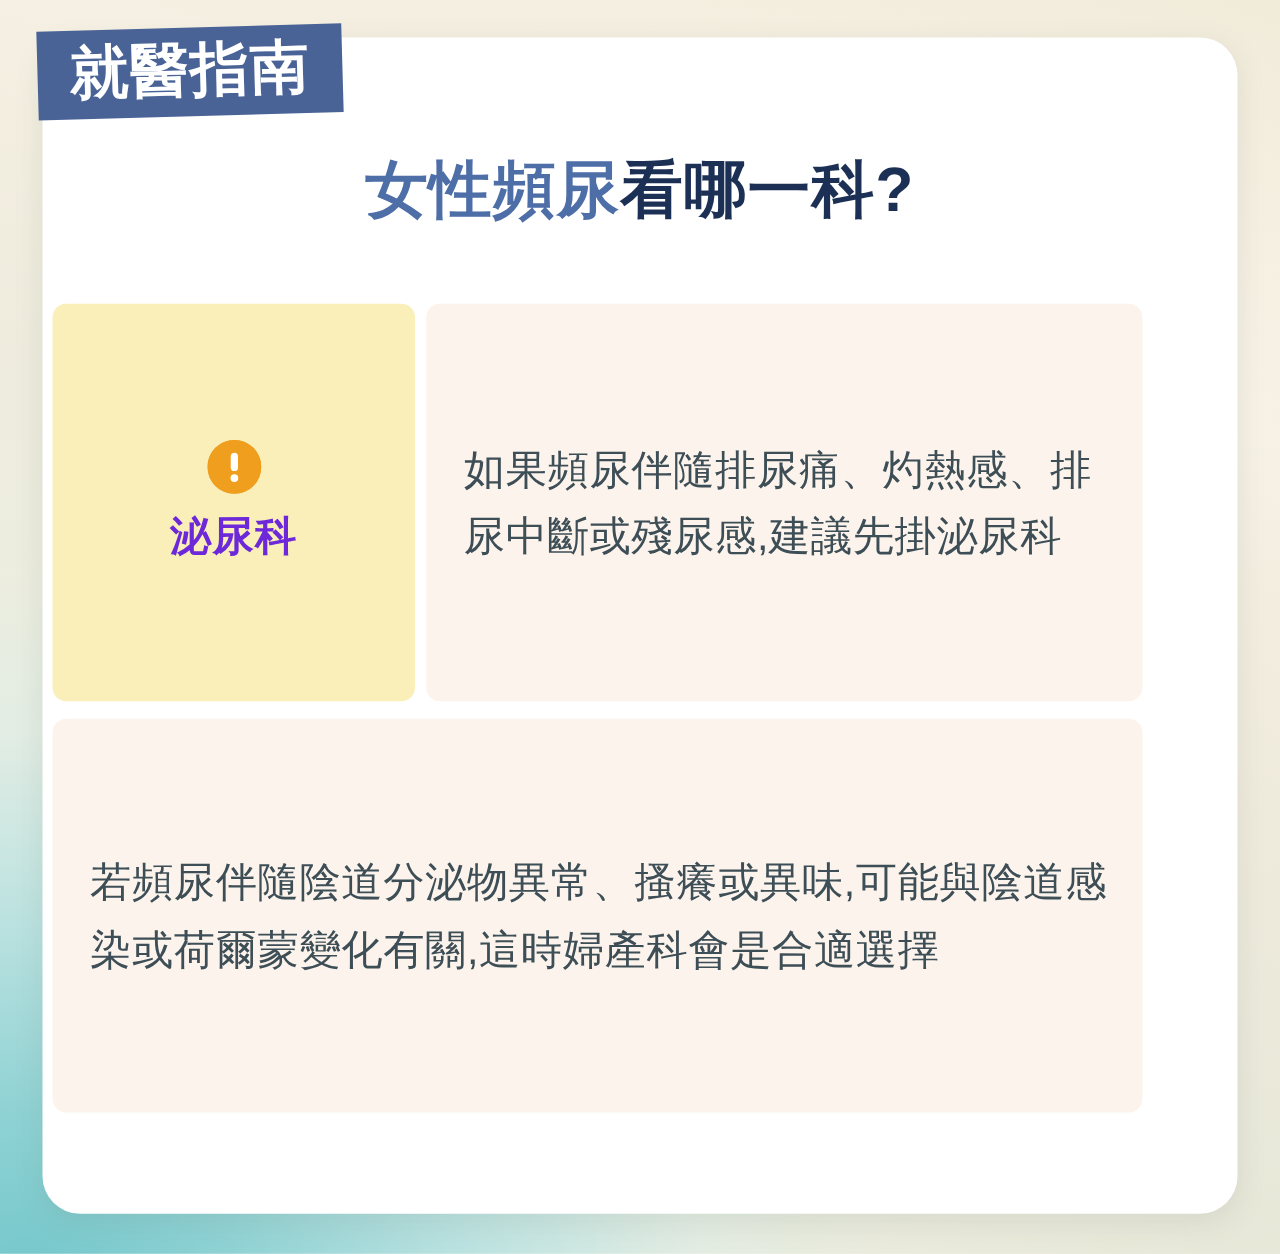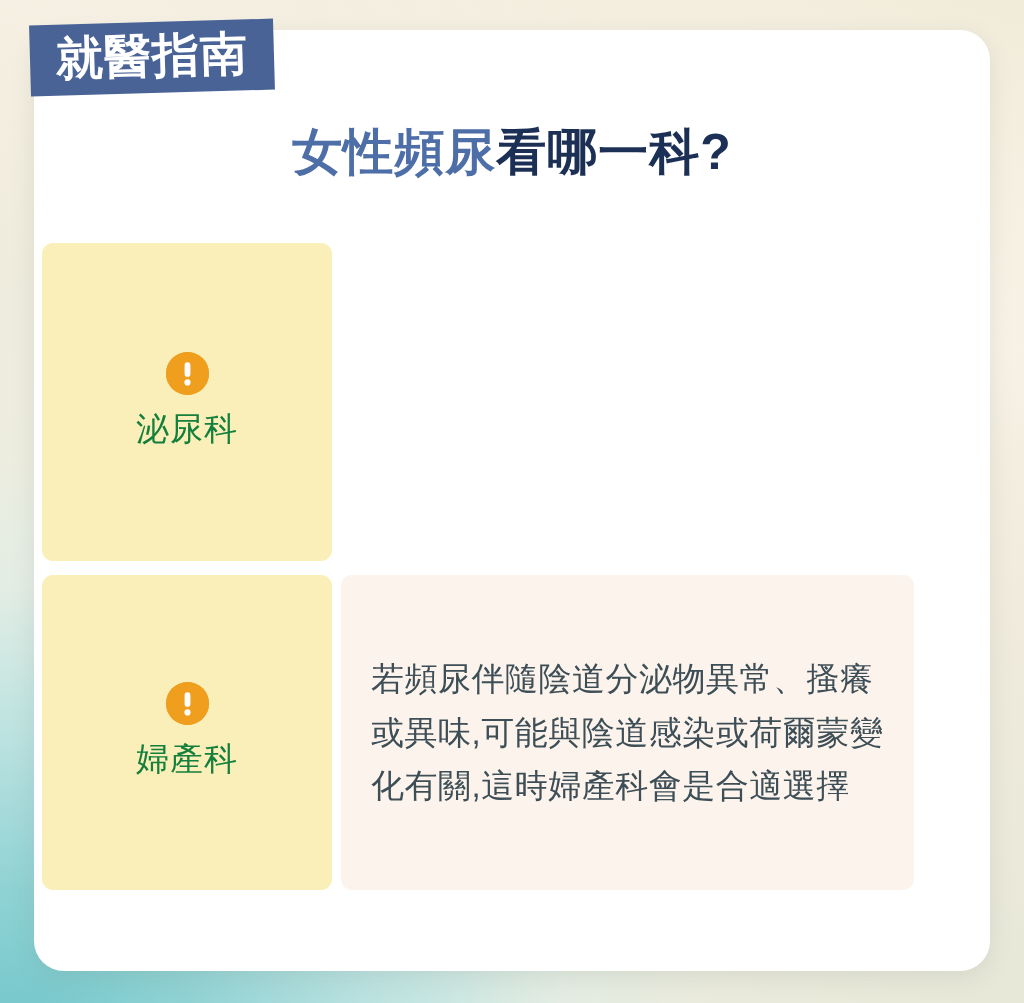--- a/index.html
+++ b/index.html
@@ -153,23 +153,23 @@
     background: #F09E1E;
     display: flex;
     align-items: center;
     justify-content: center;
     margin-bottom: 14px;
   }
 
   .alert-icon svg { display: block; }
 
   .dept-label {
-    color: #15803d;
+    color: #6d28d9;
     font-size: 33px;
-    font-weight: 400;
+    font-weight: 700;
     line-height: 1.2;
     letter-spacing: 1px;
   }
 
   .desc-panel {
     flex: 1 1 auto;
     background: #FCF4EC;
     border-radius: 11px;
     display: flex;
     align-items: center;
@@ -210,32 +210,25 @@
       <div class="dept-cell">
         <span class="alert-icon">
           <svg width="43" height="43" viewBox="0 0 43 43" aria-hidden="true">
             <circle cx="21.5" cy="21.5" r="21.5" fill="#F09E1E"></circle>
             <rect x="18.6" y="10.2" width="5.8" height="14.6" rx="2.9" fill="#FFFFFF"></rect>
             <circle cx="21.5" cy="30.4" r="3.1" fill="#FFFFFF"></circle>
           </svg>
         </span>
         <span class="dept-label">泌尿科</span>
       </div>
+      <div class="desc-panel">
+        <p class="desc-text">如果頻尿伴隨排尿痛、灼熱感、排尿中斷或殘尿感,建議先掛泌尿科</p>
+      </div>
     </div>
 
     <div class="row row-2">
-      <div class="dept-cell">
-        <span class="alert-icon">
-          <svg width="43" height="43" viewBox="0 0 43 43" aria-hidden="true">
-            <circle cx="21.5" cy="21.5" r="21.5" fill="#F09E1E"></circle>
-            <rect x="18.6" y="10.2" width="5.8" height="14.6" rx="2.9" fill="#FFFFFF"></rect>
-            <circle cx="21.5" cy="30.4" r="3.1" fill="#FFFFFF"></circle>
-          </svg>
-        </span>
-        <span class="dept-label">婦產科</span>
-      </div>
       <div class="desc-panel">
         <p class="desc-text">若頻尿伴隨陰道分泌物異常、搔癢或異味,可能與陰道感染或荷爾蒙變化有關,這時婦產科會是合適選擇</p>
       </div>
     </div>
 
   </div>
 </div>
 
 </body></html>

